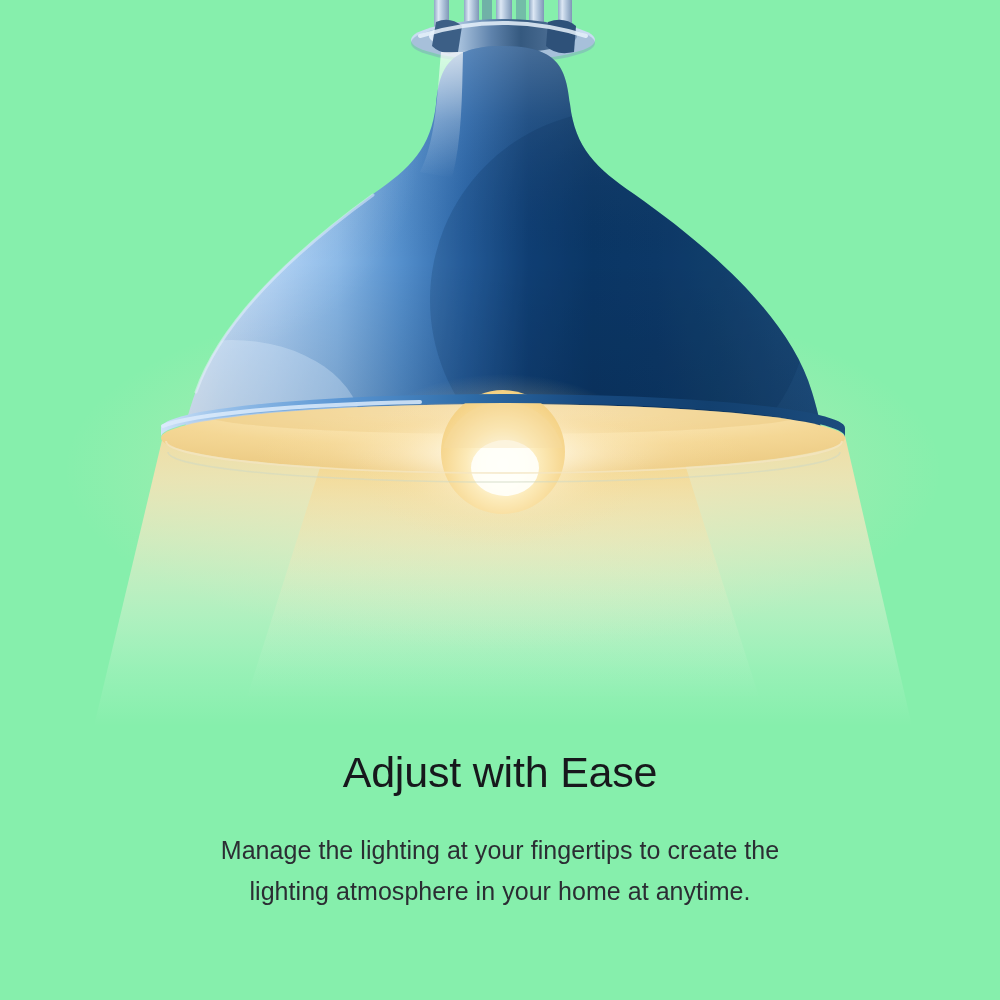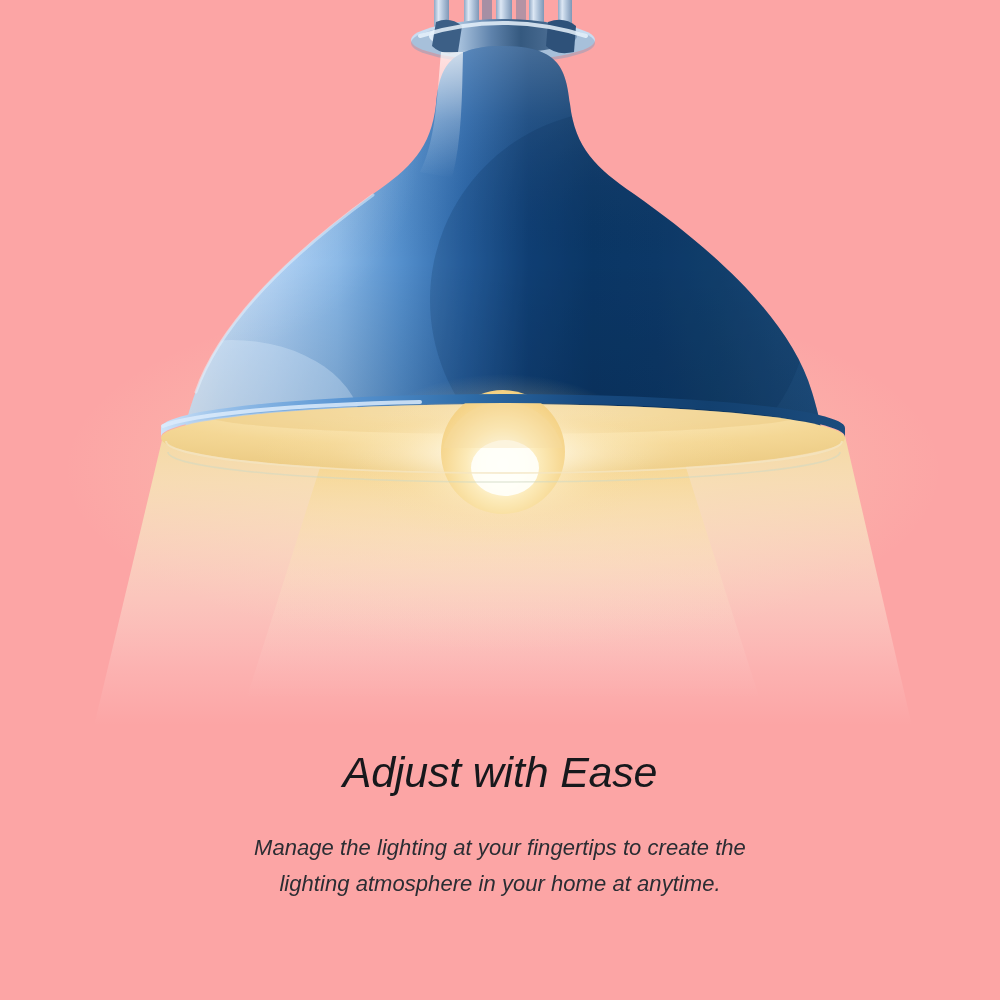--- a/index.html
+++ b/index.html
@@ -41,34 +41,34 @@
     font-size: 43px;
     font-weight: 400;
     line-height: 1.12;
     letter-spacing: -0.2px;
     color: #17181C;
   }
   .subcopy {
     margin: 0;
     padding-top: 34px;
     font-family: "Liberation Sans", sans-serif;
-    font-size: 22px;
+    font-size: 25px;
     font-weight: 400;
     line-height: 1.62;
     letter-spacing: 0.05px;
     color: #2B2D33;
   }
   .subcopy .line {
     display: block;
   }
 </style>
 </head>
 <body>
 
-<div id="stage" style="background: #fca5a5; font-style: italic;">
+<div id="stage" style="background: #86efac;">
 
   <svg id="lampArt" viewBox="0 0 1000 1000" xmlns="http://www.w3.org/2000/svg" preserveAspectRatio="none">
     <defs>
 
       <linearGradient id="domeGrad" x1="0" y1="0" x2="1" y2="0">
         <stop offset="0.00" stop-color="#D9E9FB"></stop>
         <stop offset="0.06" stop-color="#C1DCF8"></stop>
         <stop offset="0.14" stop-color="#A9CDF3"></stop>
         <stop offset="0.24" stop-color="#86B6E6"></stop>
         <stop offset="0.34" stop-color="#548FCC"></stop>

